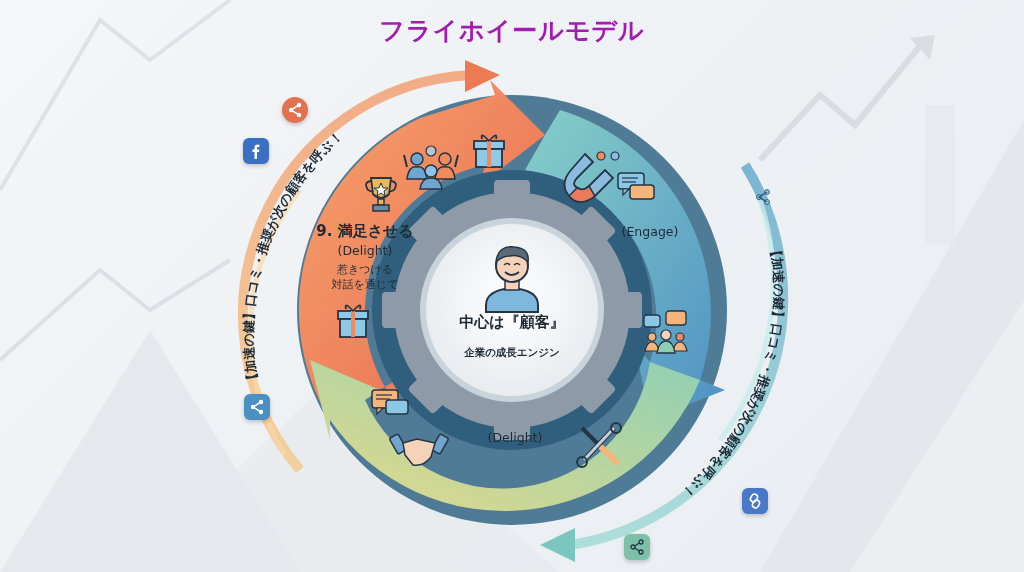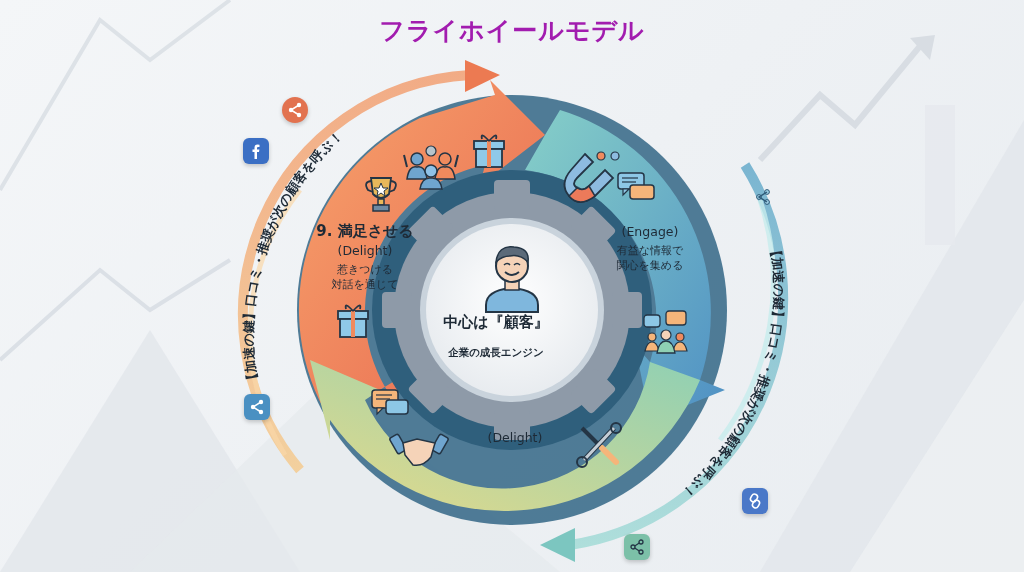--- a/index.html
+++ b/index.html
@@ -200,31 +200,27 @@
   <div class="stage-title">9. 満足させる</div>
   <div class="stage-sub">(Delight)</div>
   <div class="stage-desc">
     <div>惹きつける</div>
     <div>対話を通じて</div>
   </div>
 </div>
 
 <div class="label" style="left:585px; top:222px; width:130px;">
   <div class="stage-sub">(Engage)</div>
-  <div class="stage-desc">
-    <div>有益な情報で</div>
-    <div>関心を集める</div>
-  </div>
 </div>
 
 <div class="label" style="left:445px; top:428px; width:140px;">
   <div class="stage-sub">(Delight)</div>
 </div>
 
-<div class="label" style="left:426px; top:313px; width:140px;">
+<div class="label" style="left:442px; top:313px; width:140px;">
   <div class="center-title">中心は『顧客』</div>
   <div class="center-sub">企業の成長エンジン</div>
 </div>
 
 <div class="social" style="left:282px; top:97px; border-radius:50%; background:#e2724f;">
   <svg viewBox="0 0 16 16">
       <circle cx="12" cy="3" r="2.2" fill="#fff"></circle>
       <circle cx="4" cy="8" r="2.2" fill="#fff"></circle>
       <circle cx="12" cy="13" r="2.2" fill="#fff"></circle>
       <path d="M12 3 L4 8 L12 13" stroke="#fff" stroke-width="1.5" fill="none"></path>

